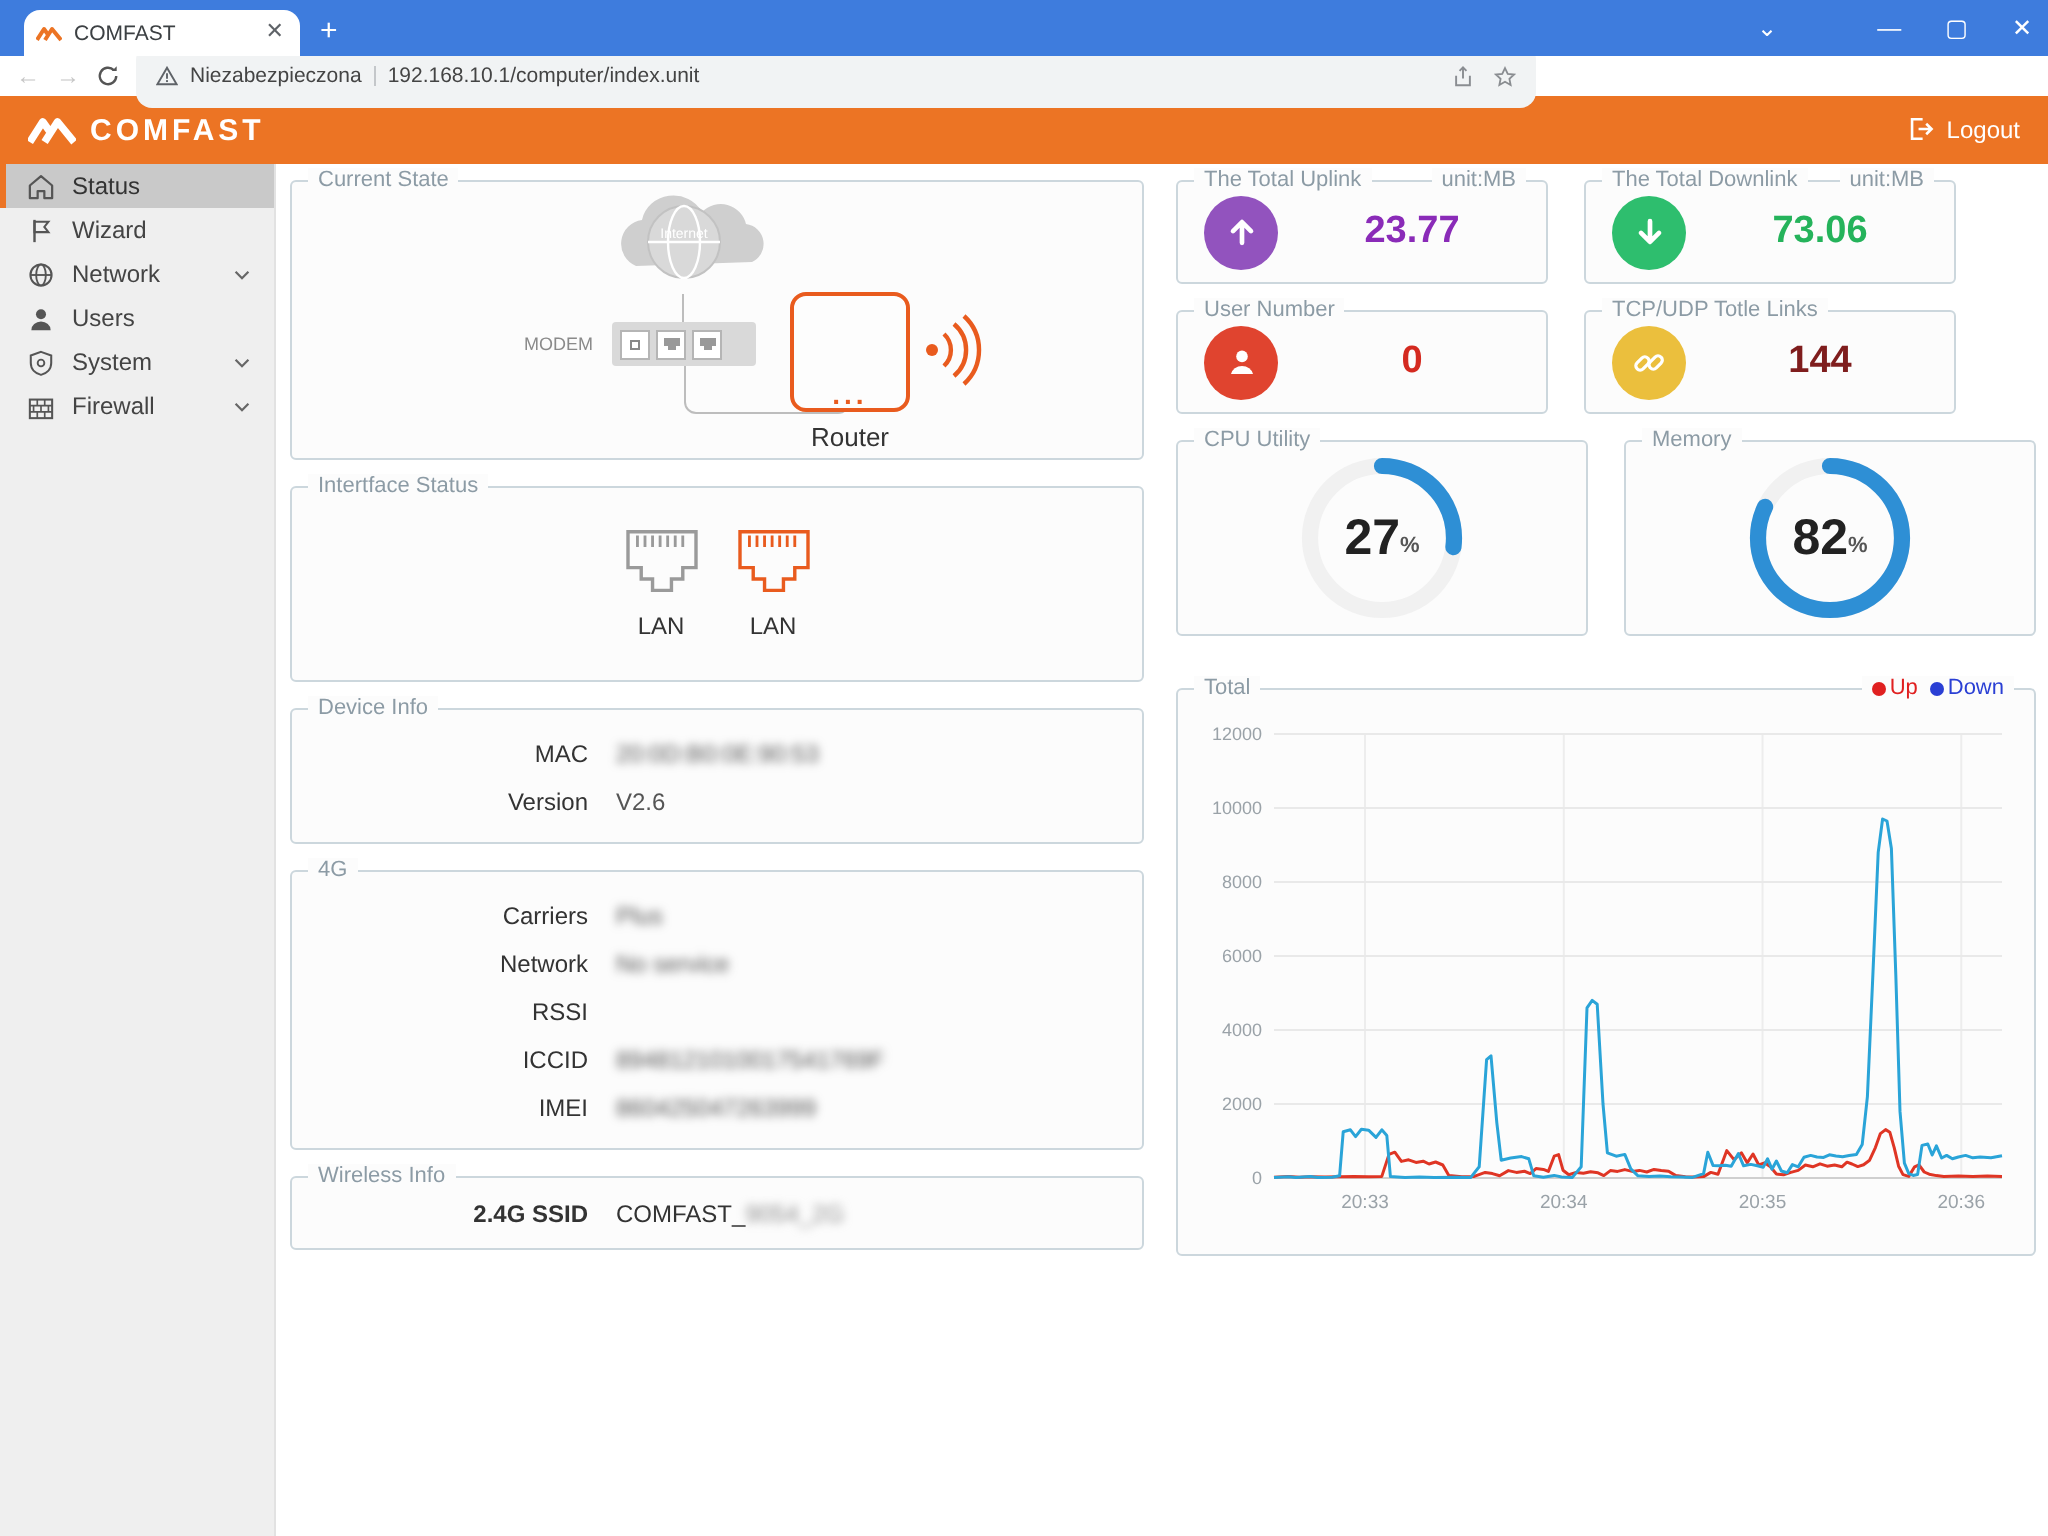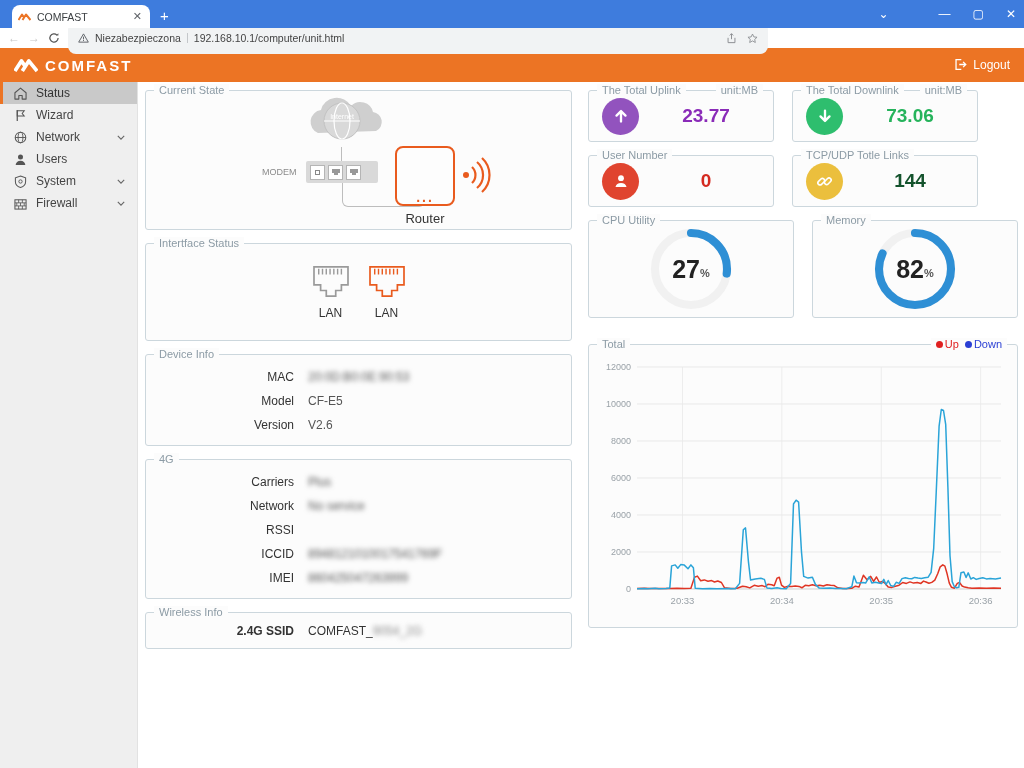--- a/index.html
+++ b/index.html
@@ -121,21 +121,21 @@
       <path d="M13.8 1.5 v3.2 h-3.2 z" fill="#555"></path>
     </svg>
   <div class="addressbar">
     <svg width="11" height="10" viewBox="0 0 16 14">
         <path d="M8 1 L15 13 H1 Z" fill="none" stroke="#5f6368" stroke-width="1.4"></path>
         <rect x="7.3" y="5" width="1.4" height="4" fill="#5f6368"></rect>
         <rect x="7.3" y="10" width="1.4" height="1.4" fill="#5f6368"></rect>
       </svg>
     <span>Niezabezpieczona</span>
     <span class="addr-sep"></span>
-    <span>192.168.10.1/computer/unit.html</span>
+    <span>192.168.10.1/computer/index.unit</span>
     <span class="addr-right">
       <svg width="11" height="11" viewBox="0 0 16 16">
           <path d="M3 7 v7 h10 V7 M8 9 V1 M5.5 3.5 L8 1 l2.5 2.5" stroke="#8a8d91" stroke-width="1.4" fill="none"></path>
         </svg>
       <svg width="11" height="11" viewBox="0 0 16 16">
           <path d="M8 1.5 l2 4.2 4.6.5 -3.4 3.1 .9 4.5 L8 11.5 3.9 13.8 l.9-4.5 L1.4 6.2 6 5.7 Z" fill="none" stroke="#8a8d91" stroke-width="1.3"></path>
         </svg>
     </span>
   </div>
 </div>
@@ -275,24 +275,20 @@
       </div>
 
       <div class="panel">
         <span class="panel-legend">Device Info</span>
         <div class="info-rows">
           <div class="info-row">
             <span class="lbl">MAC</span>
             <span class="val blur">20:0D:B0:0E:90:53</span>
           </div>
           <div class="info-row">
-            <span class="lbl">Model</span>
-            <span class="val">CF-E5</span>
-          </div>
-          <div class="info-row">
             <span class="lbl">Version</span>
             <span class="val">V2.6</span>
           </div>
         </div>
       </div>
 
       <div class="panel">
         <span class="panel-legend">4G</span>
         <div class="info-rows">
           <div class="info-row">
@@ -362,21 +358,21 @@
           <span class="stat-value" style="color:#d42a20;">0</span>
         </div>
         <div class="panel stat-card">
           <span class="panel-legend">TCP/UDP Totle Links</span>
           <div class="stat-icon" style="background:#ebbf3d;">
             <svg width="17" height="17" viewBox="0 0 18 18">
                 <rect x="1.5" y="7" width="8" height="4.5" rx="2.2" transform="rotate(-45 5.5 9.2)" stroke="#fff" stroke-width="1.7" fill="none"></rect>
                 <rect x="8.5" y="6.5" width="8" height="4.5" rx="2.2" transform="rotate(-45 12.5 8.7)" stroke="#fff" stroke-width="1.7" fill="none"></rect>
               </svg>
           </div>
-          <span class="stat-value" style="color:#14532d;">144</span>
+          <span class="stat-value" style="color:#7f1d1d;">144</span>
         </div>
       </div>
 
       <div class="gauge-row">
         <div class="panel gauge-card">
           <span class="panel-legend">CPU Utility</span>
           <div class="gauge-wrap">
             <svg width="90" height="90" viewBox="0 0 100 100">
               <circle cx="50" cy="50" r="40" stroke="#f1f1f1" stroke-width="9" fill="none"></circle>
               <circle id="cpu-arc" cx="50" cy="50" r="40" stroke="#2e8fd5" stroke-width="9" fill="none" stroke-linecap="round" transform="rotate(-90 50 50)" stroke-dasharray="67.85840131753953 251.32741228718345"></circle>

